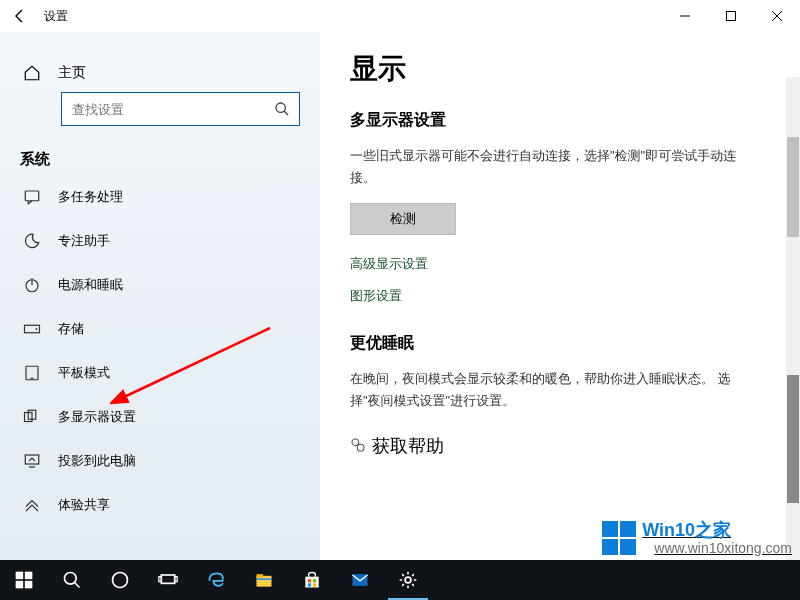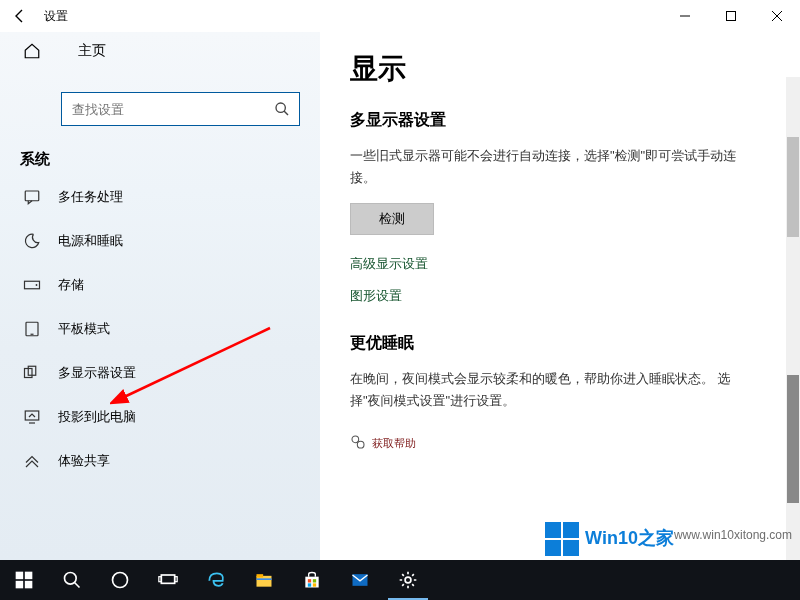--- a/index.html
+++ b/index.html
@@ -8,62 +8,62 @@
 .titlebar { height: 32px; display: flex; align-items: center; background: #fff; }
 .titlebar .back { width: 40px; height: 32px; display: flex; align-items: center; justify-content: center; font-size: 16px; }
 .titlebar .title { font-size: 12px; margin-left: 4px; }
 .titlebar .spacer { flex: 1; }
 .titlebar .winbtn { width: 46px; height: 32px; display: flex; align-items: center; justify-content: center; font-size: 10px; }
 .titlebar .winbtn svg { width: 10px; height: 10px; }
 
 .content { display: flex; height: 528px; }
 
 .sidebar { width: 320px; padding: 0 20px; background: linear-gradient(180deg, #f5f8fb 0%, #eef4f9 30%, #e8eff5 60%, #e4ecf3 100%); overflow: hidden; }
-.home-row { display: flex; align-items: flex-start; height: 40px; margin-top: 10px; cursor: pointer; gap: 20px; }
+.home-row { display: flex; align-items: flex-end; height: 40px; margin-top: 10px; cursor: pointer; }
 .home-row .icon { width: 24px; display: flex; justify-content: center; font-size: 16px; }
 .home-row .label { margin-left: 14px; font-size: 14px; }
 
 .searchbox { margin-top: 10px; border: 1px solid #005a9e; height: 34px; display: flex; align-items: center; background: #fff; margin-left: 41px; }
 .searchbox input { border: none; outline: none; flex: 1; padding: 0 10px; font-size: 13px; background: transparent; }
 .searchbox .sicon { width: 34px; display: flex; align-items: center; justify-content: center; color: #4a4a4a; }
 
 .section-title { font-weight: 600; font-size: 15px; margin-top: 24px; margin-bottom: 6px; }
 
 .nav-item { display: flex; align-items: center; height: 44px; cursor: pointer; }
 .nav-item .icon { width: 24px; display: flex; justify-content: center; color: #333; }
 .nav-item .label { margin-left: 14px; font-size: 13px; }
 
 .main { flex: 1; position: relative; padding: 18px 30px 0 30px; overflow: hidden; }
 .main h1 { font-size: 28px; font-weight: 600; margin-bottom: 22px; }
 .main h2 { font-size: 16px; font-weight: 600; margin-top: 6px; margin-bottom: 14px; }
 .main .hint { font-size: 13px; line-height: 1.7; color: #333; margin-bottom: 14px; max-width: 400px; }
-.main .btn { display: inline-block; background: #ccc; border: 1px solid #bbb; padding: 6px 28px; font-size: 13px; margin-bottom: 20px; }
+.main .btn { display: inline-block; background: #ccc; border: 1px solid #bbb; padding: 6px 39px; font-size: 13px; margin-bottom: 20px; }
 .main .link { color: #14532d; font-size: 13px; display: block; margin-bottom: 14px; cursor: pointer; }
 .main .helprow { display: flex; align-items: center; margin-top: 6px; margin-bottom: 6px; }
 .main .helprow .hicon { width: 22px; color: #555; font-size: 15px; }
-.main .helprow .hlabel { color: #7f1d1d; font-size: 11px; cursor: pointer; }
+.main .helprow .hlabel { color: #000000; font-size: 18px; cursor: pointer; }
 
 .scroll-track { position: absolute; right: 0; top: 45px; width: 14px; height: 500px; background: #f0f0f0; }
 .scroll-thumb { position: absolute; right: 1px; width: 12px; background: #c0c0c0; }
 .scroll-thumb.a { top: 60px; height: 100px; }
 .scroll-thumb.b { top: 298px; height: 128px; background: #888; }
 
 .taskbar { position: absolute; bottom: 0; left: 0; width: 800px; height: 40px; background: #101318; display: flex; align-items: center; }
 .tbtn { width: 48px; height: 40px; display: flex; align-items: center; justify-content: center; color: #fff; position: relative; }
 .tbtn.active::after { content: ""; position: absolute; bottom: 0; left: 4px; right: 4px; height: 2px; background: #76b9ed; }
 .tbtn svg { width: 20px; height: 20px; }
 
 .arrow { position: absolute; pointer-events: none; }
 
 .watermark { position: absolute; right: 8px; bottom: 44px; display: flex; align-items: center; gap: 6px; opacity: 0.95; }
 .watermark .wlogo { display: grid; grid-template-columns: 16px 16px; grid-template-rows: 16px 16px; gap: 2px; }
 .watermark .wlogo div { background: #0078d7; }
-.watermark .wtxt { display: flex; flex-direction: row; line-height: 1.1; }
+.watermark .wtxt { display: flex; flex-direction: column; line-height: 1.1; text-decoration: underline; }
 .watermark .wt1 { font-size: 18px; font-weight: 700; color: #0078d7; }
-.watermark .wt2 { font-size: 12px; color: #666; }
+.watermark .wt2 { font-size: 14px; color: #666; margin-left: 12px; }
 </style>
 </head>
 <body>
 
 <div class="titlebar">
   <div class="back">
     <svg viewBox="0 0 16 16" width="16" height="16">
         <path d="M10 2 L4 8 L10 14" stroke="#000" stroke-width="1.4" fill="none"></path>
       </svg>
   </div>
@@ -116,20 +116,29 @@
             <rect x="3" y="4" width="18" height="13" rx="1" fill="none" stroke="#333" stroke-width="1.6"></rect>
             <path d="M7 17 L7 21 L12 17" fill="none" stroke="#333" stroke-width="1.6"></path>
           </svg>
         </span>
       <span class="label">多任务处理</span>
     </div>
     <div class="nav-item">
       <span class="icon">
           <svg width="18" height="18" viewBox="0 0 24 24">
             <path d="M14 3 A9 9 0 1 0 21 14 A7 7 0 0 1 14 3" fill="none" stroke="#333" stroke-width="1.6"></path>
+          </svg>
+        </span>
+      <span class="label">专注助手</span>
+    </div>
+    <div class="nav-item">
+      <span class="icon">
+          <svg width="18" height="18" viewBox="0 0 24 24">
+            <circle cx="12" cy="13" r="8" fill="none" stroke="#333" stroke-width="1.6"></circle>
+            <line x1="12" y1="3" x2="12" y2="12" stroke="#333" stroke-width="1.6"></line>
           </svg>
         </span>
       <span class="label">电源和睡眠</span>
     </div>
     <div class="nav-item">
       <span class="icon">
           <svg width="18" height="14" viewBox="0 0 24 14">
             <rect x="2" y="2" width="20" height="10" fill="none" stroke="#333" stroke-width="1.6"></rect>
             <circle cx="18" cy="7" r="1.2" fill="#333"></circle>
           </svg>

